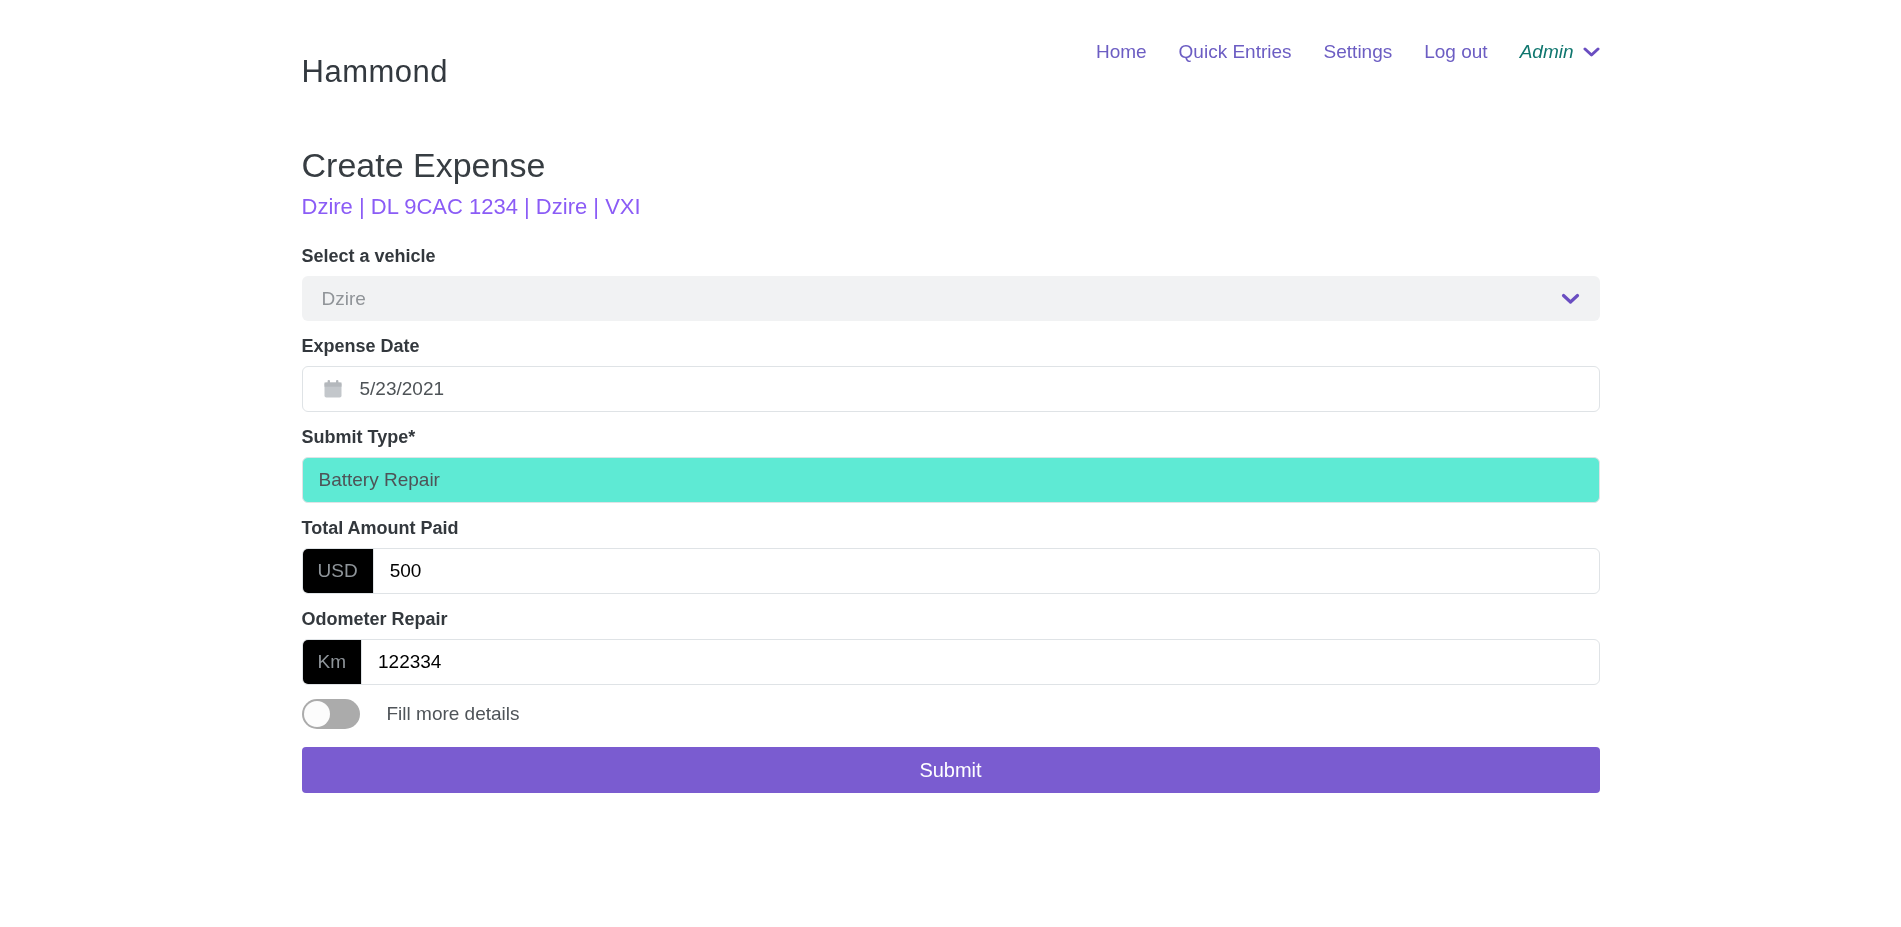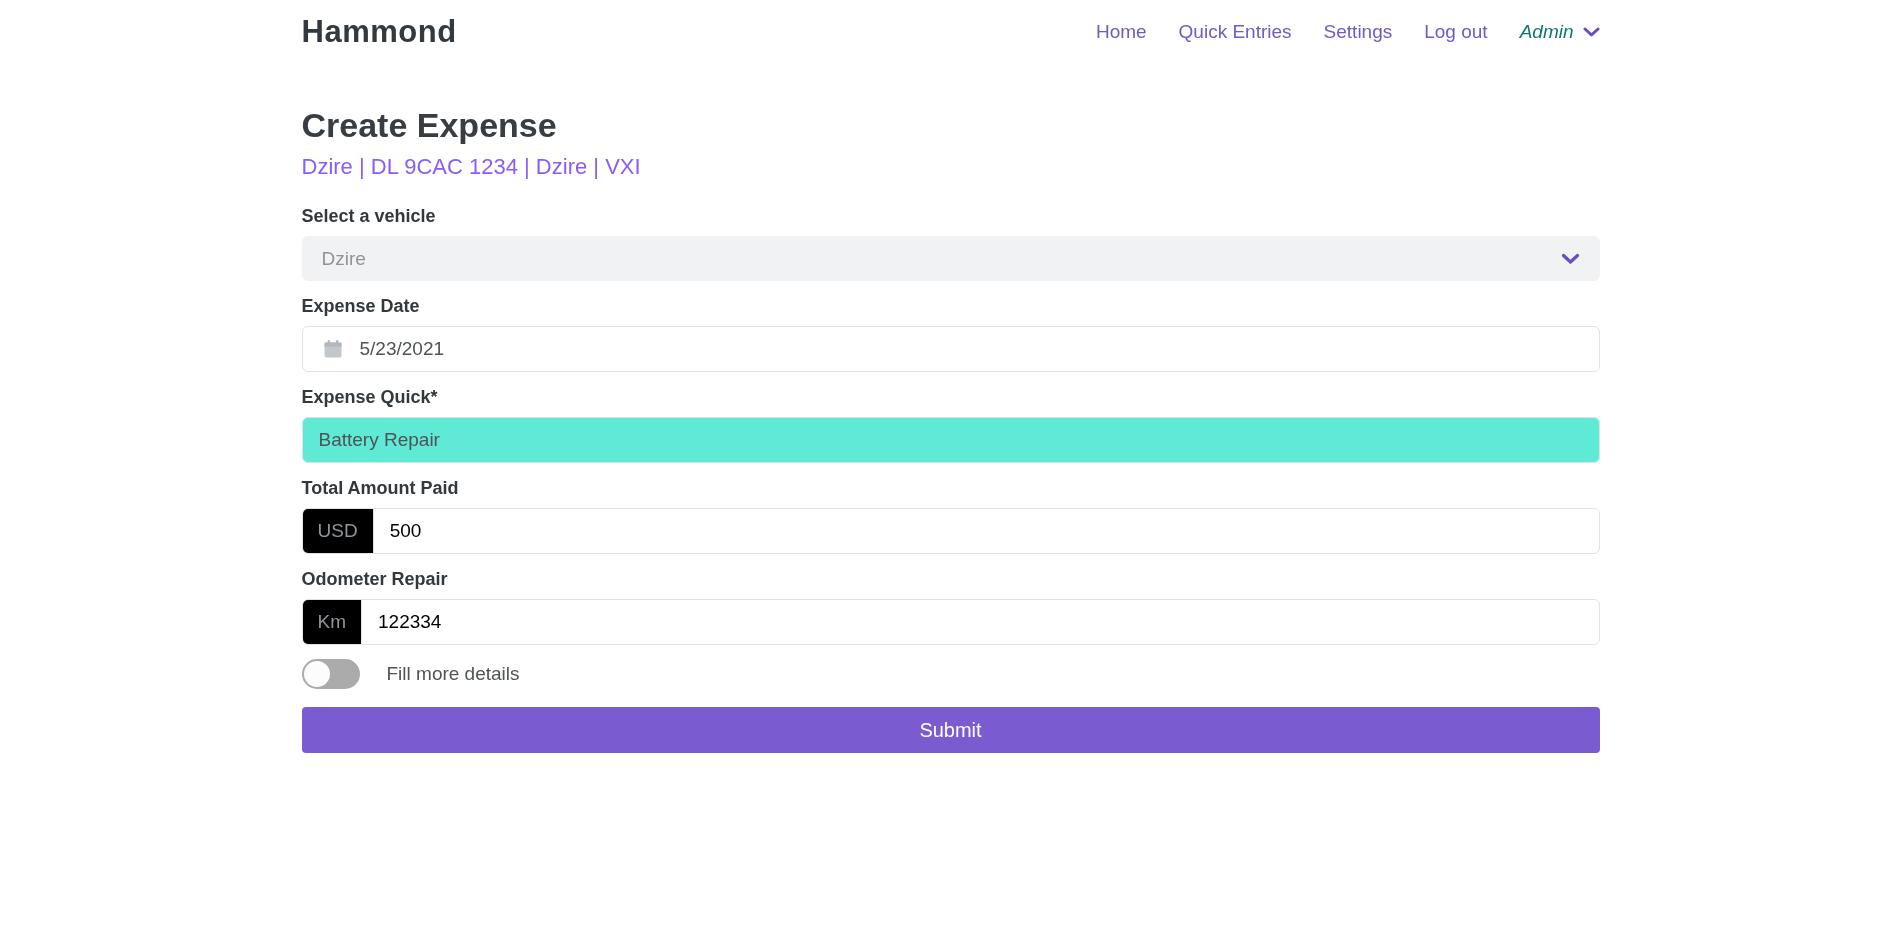--- a/index.html
+++ b/index.html
@@ -11,45 +11,46 @@
     height: 927px;
     overflow: hidden;
   }
   .container { width: 1298px; margin: 0 auto; }
 
   
   header { padding-top: 14px; }
   .header-inner { display: flex; align-items: center; justify-content: space-between; }
   .brand {
     font-size: 31px;
-    font-weight: 700;
+    font-weight: 400;
     color: #33393f;
     letter-spacing: 0.5px;
     text-decoration: none;
     cursor: pointer;
+    margin-top: 40px;
   }
   nav { display: flex; align-items: center; gap: 32px; }
   .nav-link {
     font-size: 19px;
     color: #6c5dc3;
     text-decoration: none;
     cursor: pointer;
   }
   .user-menu {
     display: flex; align-items: center; gap: 9px;
     cursor: pointer;
   }
   .user-menu-label { font-size: 19px; color: #0f766e; font-style: italic; }
   .chev { display: inline-block; line-height: 0; }
 
   
   main { padding-top: 56px; }
   .page-title {
     font-size: 34px;
-    font-weight: 700;
+    font-weight: 400;
     color: #373d42;
   }
   .page-subtitle {
     margin-top: 9px;
     font-size: 22px;
     color: #8b5cf6;
   }
 
   form { margin-top: 2px; }
   .field-label {
@@ -209,21 +210,21 @@
         <svg width="20" height="20" viewBox="0 0 20 20">
           <rect x="1.5" y="3.5" width="17" height="15" rx="1.8" fill="#c3c7cb"></rect>
           <rect x="1.5" y="3.5" width="17" height="4.2" fill="#b4b8bc"></rect>
           <rect x="4.6" y="1" width="2.4" height="4.4" rx="1.1" fill="#b4b8bc"></rect>
           <rect x="13" y="1" width="2.4" height="4.4" rx="1.1" fill="#b4b8bc"></rect>
         </svg>
       </span>
       <input type="text" value="5/23/2021" style="">
     </div>
 
-    <label class="field-label">Expense Quick*</label>
+    <label class="field-label">Submit Type*</label>
     <input class="text-input" type="text" value="Battery Repair" style="">
 
     <label class="field-label">Total Amount Paid</label>
     <div class="input-group">
       <span class="input-prefix">USD</span>
       <input type="text" value="500" style="">
     </div>
 
     <label class="field-label">Odometer Repair</label>
     <div class="input-group">

